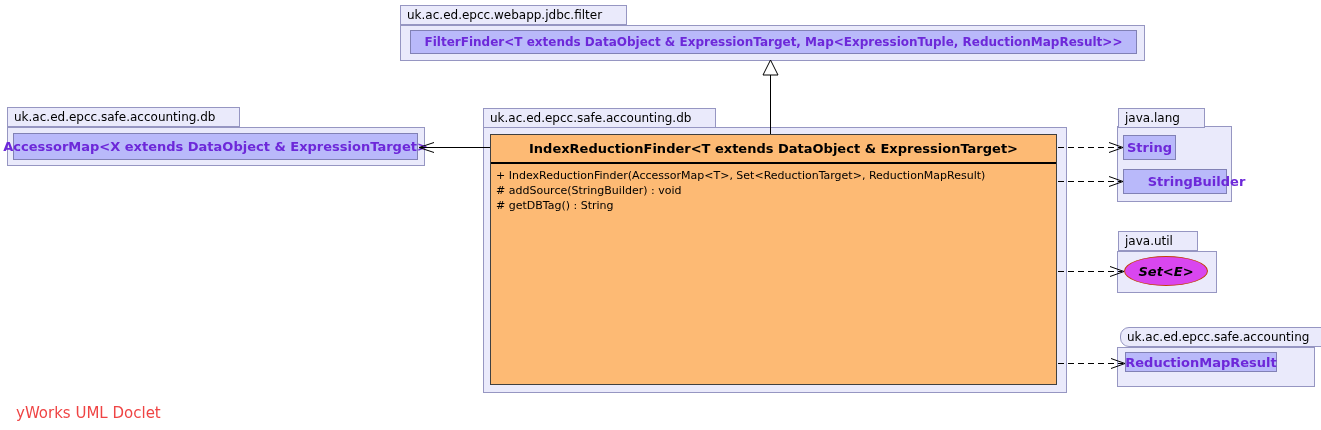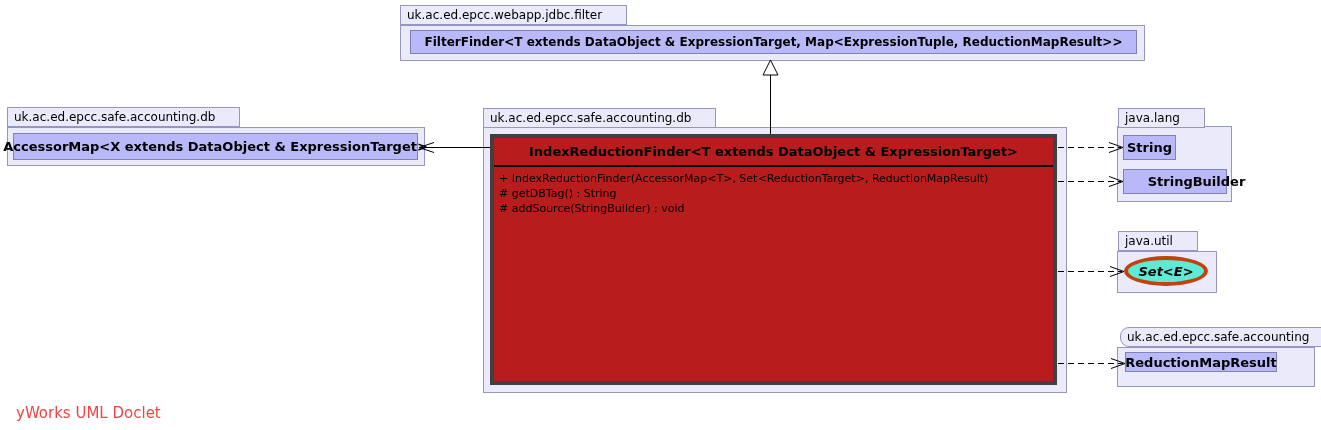--- a/index.html
+++ b/index.html
@@ -25,40 +25,40 @@
   .pkgbody{
     position:absolute;z-index:1;
     background:#eaeafb;border:1px solid #9696c2;
     box-sizing:border-box;
   }
   .clsbox{
     position:absolute;z-index:3;
     background:#b9b9fa;border:1px solid #8181b5;
     box-sizing:border-box;
     display:flex;align-items:center;justify-content:center;
-    font-weight:bold;font-size:13px;color:#000000;
+    font-weight:bold;font-size:13px;color:#6d28d9;
     white-space:nowrap;
   }
   .clsnode{
     position:absolute;z-index:3;
-    background:#b91c1c;border:4px solid #404040;
+    background:#fdba74;border:1px solid #404040;
     box-sizing:border-box;
   }
   .clstitle{
     height:27px;border-bottom:2px solid #000;
     display:flex;align-items:center;justify-content:center;
     font-weight:bold;font-size:13px;white-space:nowrap;
   }
   .members{padding:4px 4px 0 5px;}
   .member{
     font-size:11px;line-height:15px;color:#000;white-space:nowrap;
   }
   .iface-ellipse{
     position:absolute;z-index:3;
-    background:#5eead4;border:4px solid #c2410c;
+    background:#d946ef;border:1px solid #c2410c;
     border-radius:50%;
     display:flex;align-items:center;justify-content:center;
     font-weight:bold;font-style:italic;font-size:13px;color:#000;
     box-sizing:border-box;
   }
   .footer{
     position:absolute;left:8px;top:404px;z-index:2;
     font-size:15px;color:#ef4444;margin-left:8px;
   }
 </style>
@@ -74,22 +74,22 @@
   <div class="pkgbody" style="left:7px;top:127px;width:418px;height:39px;"></div>
   <div class="tab" style="left:7px;top:107px;min-width:218px;">uk.ac.ed.epcc.safe.accounting.db</div>
   <div class="clsbox" style="left:13px;top:133px;width:405px;height:27px;">AccessorMap&lt;X extends DataObject &amp; ExpressionTarget&gt;</div>
 
   <div class="pkgbody" style="left:483px;top:127px;width:584px;height:266px;"></div>
   <div class="tab" style="left:483px;top:108px;min-width:219px;">uk.ac.ed.epcc.safe.accounting.db</div>
   <div class="clsnode" style="left:490px;top:134px;width:567px;height:251px;">
     <div class="clstitle">IndexReductionFinder&lt;T extends DataObject &amp; ExpressionTarget&gt;</div>
     <div class="members">
       <div class="member">+ IndexReductionFinder(AccessorMap&lt;T&gt;, Set&lt;ReductionTarget&gt;, ReductionMapResult)</div>
+      <div class="member"># addSource(StringBuilder) : void</div>
       <div class="member"># getDBTag() : String</div>
-      <div class="member"># addSource(StringBuilder) : void</div>
     </div>
   </div>
 
   <div class="pkgbody" style="left:1117px;top:126px;width:115px;height:76px;"></div>
   <div class="tab" style="left:1118px;top:108px;min-width:70px;">java.lang</div>
   <div class="clsbox" style="left:1123px;top:135px;width:53px;height:25px;">String</div>
   <div class="clsbox" style="left:1123px;top:169px;width:104px;height:25px;padding-left:43px;">StringBuilder</div>
 
   <div class="pkgbody" style="left:1117px;top:251px;width:100px;height:42px;"></div>
   <div class="tab" style="left:1118px;top:231px;min-width:64px;">java.util</div>

